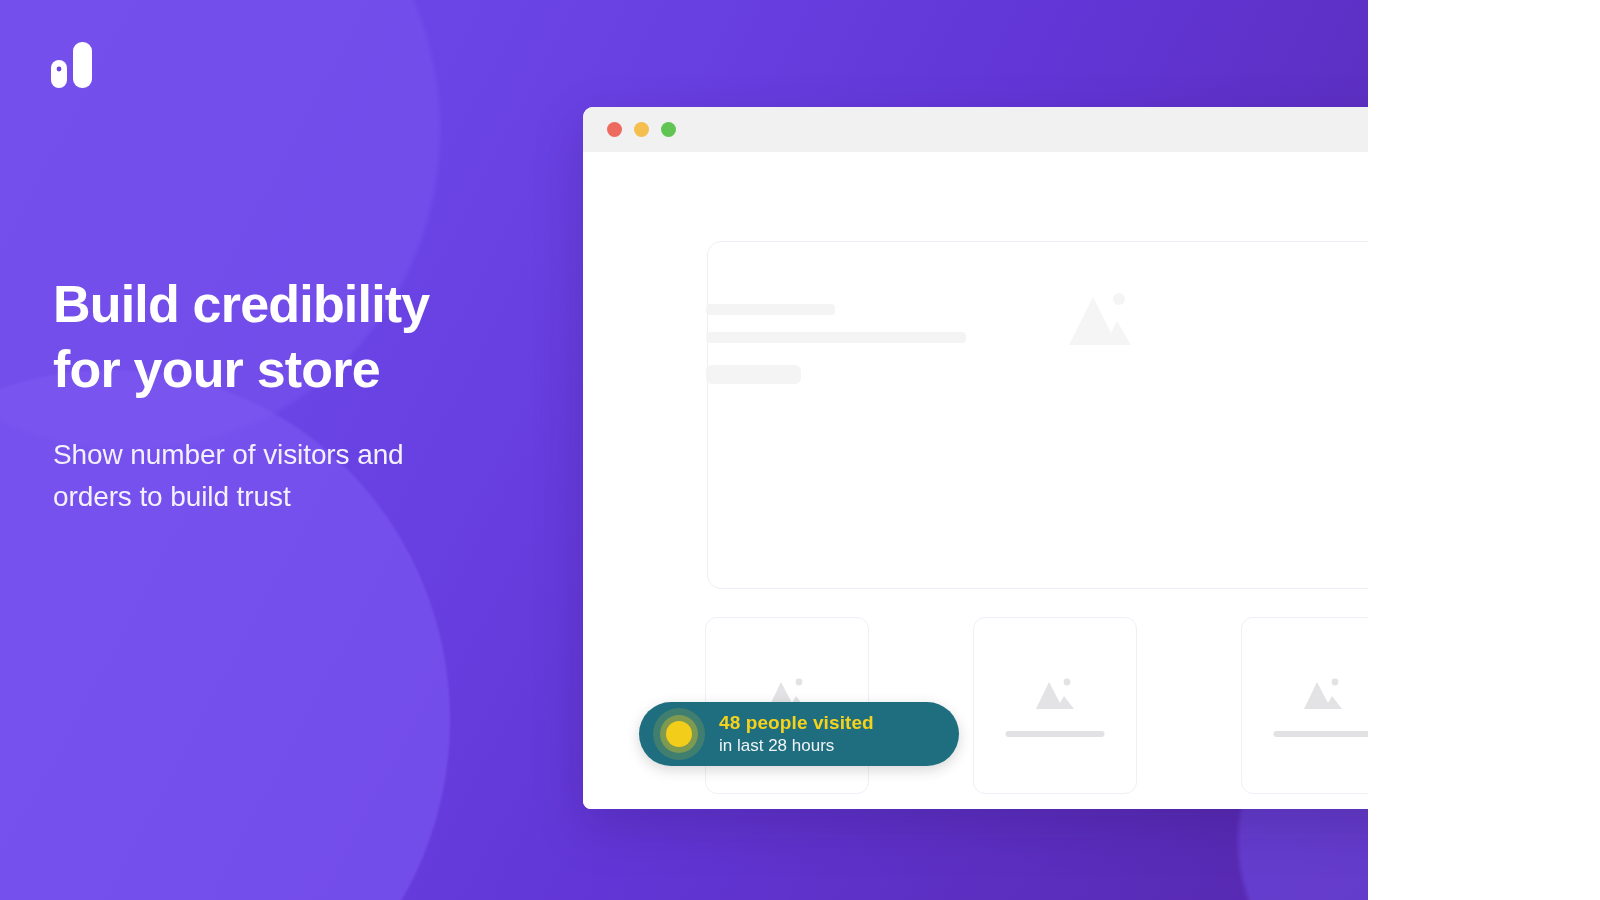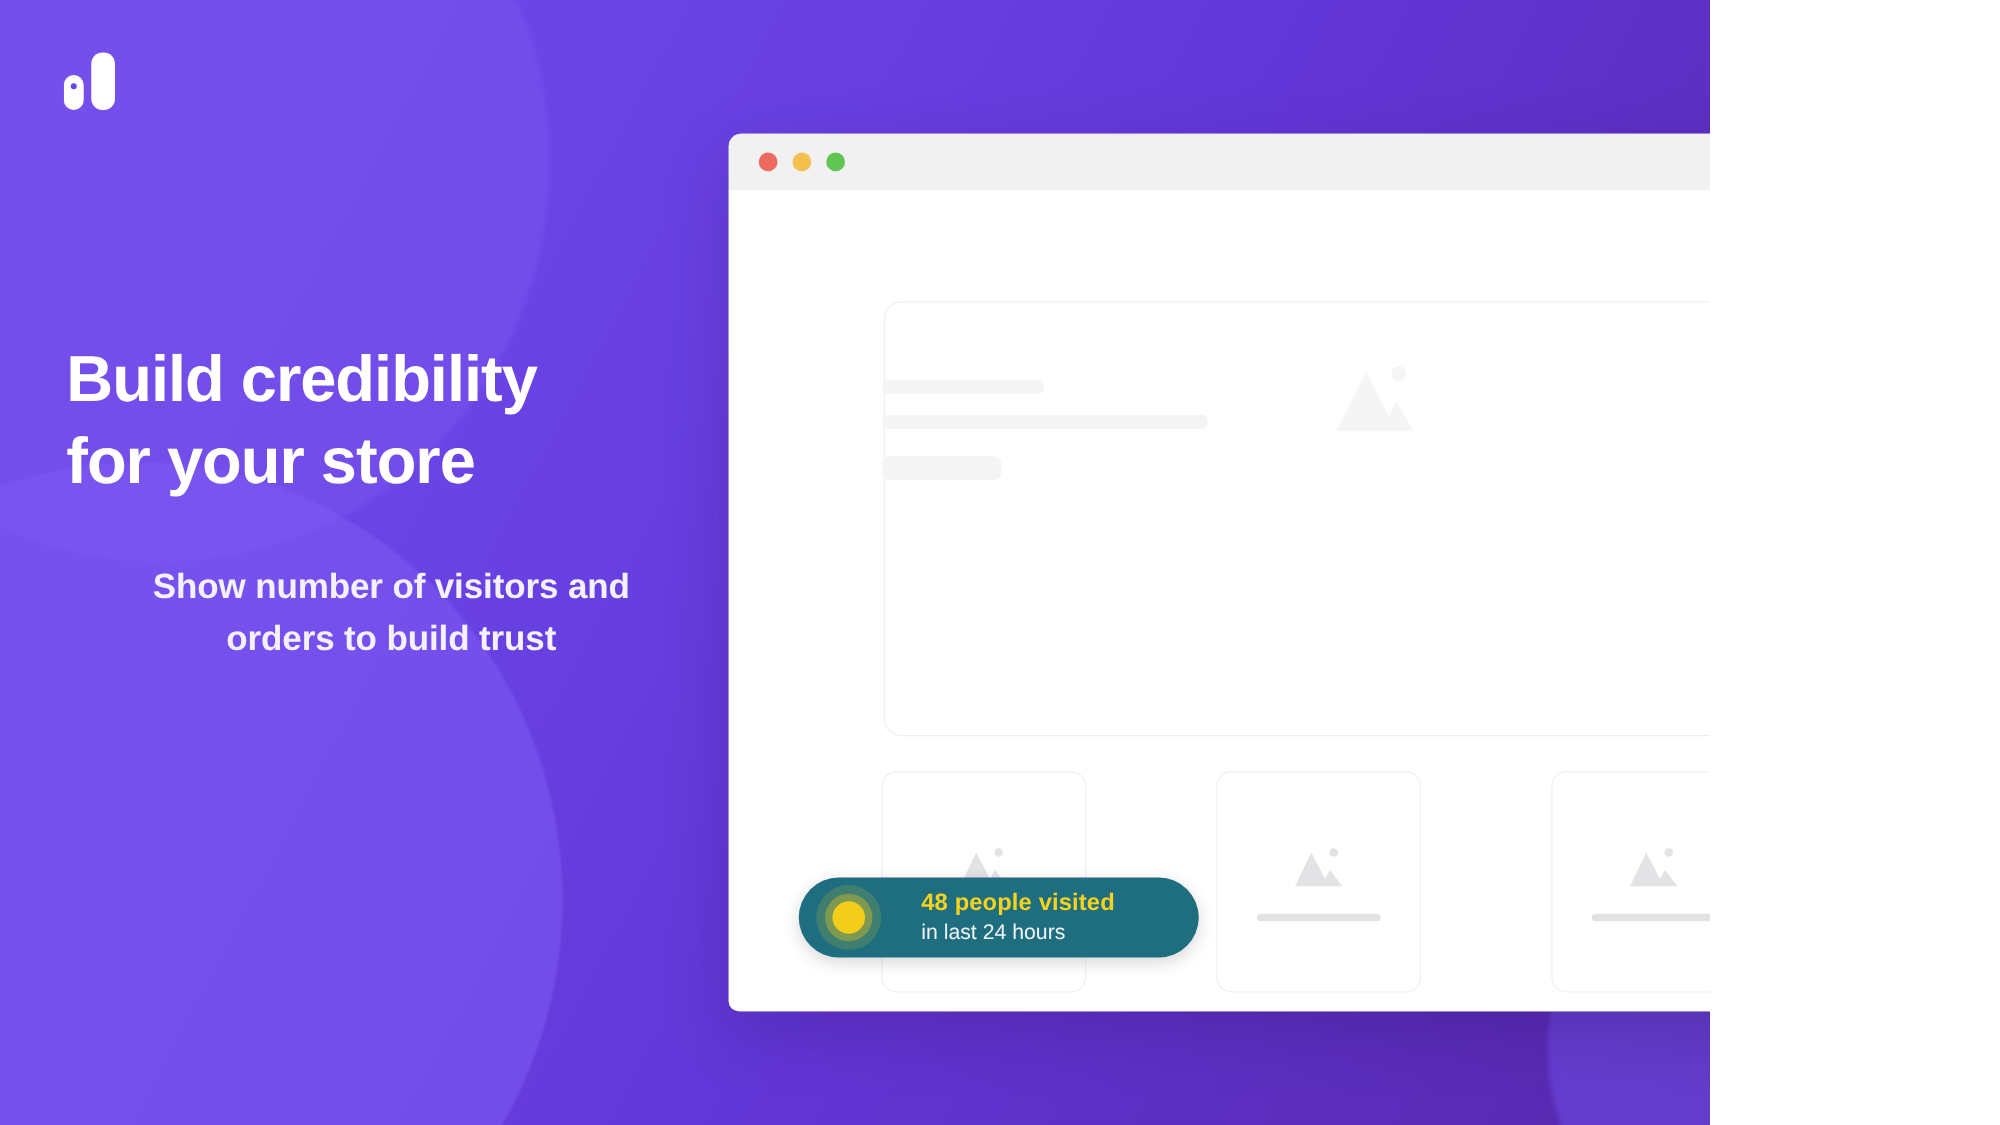--- a/index.html
+++ b/index.html
@@ -78,28 +78,27 @@
   .headline {
     color: #ffffff;
     font-size: 52px;
     line-height: 1.25;
     font-weight: bold;
     letter-spacing: -0.8px;
     white-space: pre-line;
   }
 
   .subcopy {
-    margin-top: 46px;
+    margin-top: 32px;
     color: #f4f1fe;
     font-size: 28px;
     line-height: 1.5;
-    font-weight: bold;
+    font-weight: normal;
     letter-spacing: -0.1px;
     white-space: pre-line;
-    text-align: center;
   }
 
   
   .browser {
     position: absolute;
     left: 583px; top: 107px;
     width: 948px; height: 702px;
     background: #ffffff;
     border-radius: 10px 10px 8px 8px;
     box-shadow: 0 18px 50px rgba(40, 12, 90, .22);
@@ -194,21 +193,21 @@
 
   .badge-visitors {
     position: absolute;
     left: 639px; top: 702px;
     width: 320px; height: 64px;
     background: #1E6E80;
     border-radius: 32px;
     display: flex;
     align-items: center;
     padding-left: 14px;
-    gap: 32px;
+    gap: 14px;
     z-index: 9;
     box-shadow: 0 4px 14px rgba(0,0,0,.16);
   }
   .pulse {
     position: relative;
     width: 52px; height: 52px;
     flex: none;
   }
   .pulse i {
     position: absolute;
@@ -325,17 +324,17 @@
   </div>
 
   <div class="badge-visitors">
     <span class="pulse">
       <i class="r3"></i>
         <i class="r2"></i>
         <i class="r1"></i>
     </span>
     <span>
       <span class="b-title">48 people visited</span>
-      <span class="b-sub" style="display:block">in last 24 hours</span>
+      <span class="b-sub" style="display:block">in last 28 hours</span>
     </span>
   </div>
 
 </div>
 
 </body></html>

